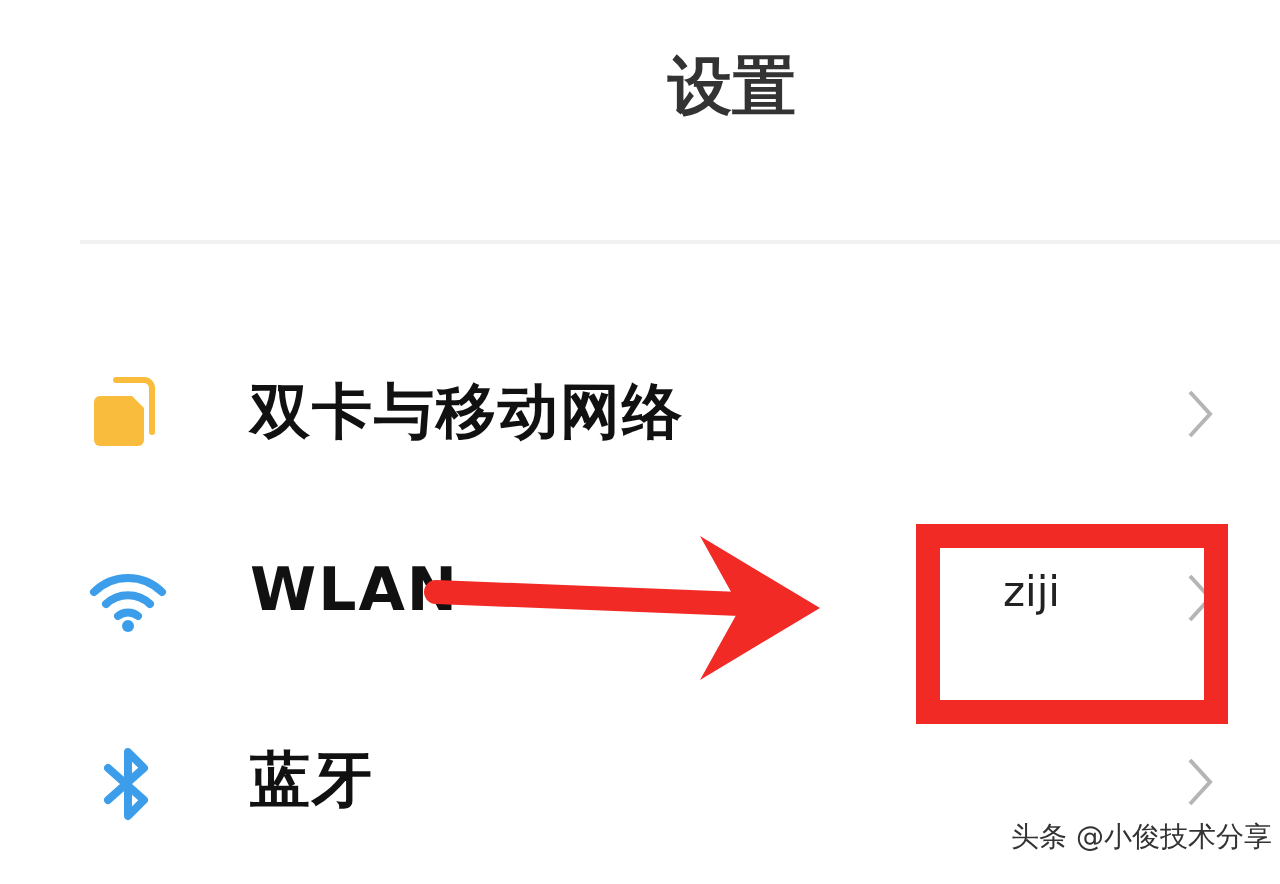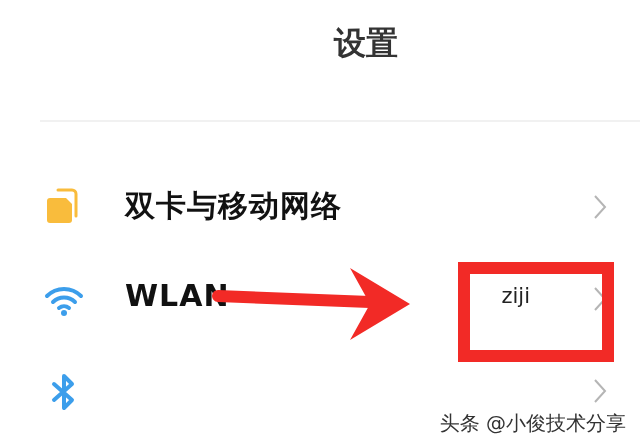--- a/index.html
+++ b/index.html
@@ -28,21 +28,21 @@
   .row .value {
     position: absolute; right: 68px; top: 24px; font-size: 21px; color: #222;
   }
   .row .chev { position: absolute; left: 590px; top: 24px; width: 20px; height: 30px; }
   .annot-box {
     position: absolute; left: 458px; top: 262px; width: 132px; height: 76px;
     border: 12px solid #f22a26;
   }
   .annot-arrow { position: absolute; left: 210px; top: 262px; width: 200px; height: 80px; }
   .watermark {
-    position: absolute; right: 14px; top: 410px; font-size: 20px; color: #333;
+    position: absolute; right: 4px; top: 410px; font-size: 14px; color: #333;
   }
 </style>
 </head>
 <body>
 
 <div class="title">设置</div>
 <div class="divider"></div>
 
 <div class="row" style="top:168px;">
   <svg class="icon" viewBox="0 0 40 40">
@@ -66,20 +66,21 @@
   <span class="value">ziji</span>
   <svg class="chev" viewBox="0 0 20 30">
     <polyline points="5,4 15,15 5,26" fill="none" stroke="#b5b5b5" stroke-width="2"></polyline>
   </svg>
 </div>
 
 <div class="row" style="top:352px;">
   <svg class="icon" viewBox="0 0 40 40">
     <polyline points="10,12 28,28 20,36 20,4 28,12 10,28" fill="none" stroke="#3C9EEB" stroke-width="4" stroke-linejoin="round" stroke-linecap="round"></polyline>
   </svg>
+  <span class="label">蓝牙</span>
   <svg class="chev" viewBox="0 0 20 30">
     <polyline points="5,4 15,15 5,26" fill="none" stroke="#b5b5b5" stroke-width="2"></polyline>
   </svg>
 </div>
 
 <svg class="annot-arrow" viewBox="0 0 200 80">
   <line x1="8" y1="34" x2="160" y2="40" stroke="#F22A26" stroke-width="12" stroke-linecap="round"></line>
   <polygon points="140,6 200,42 140,78 160,42" fill="#F22A26"></polygon>
 </svg>
 <div class="annot-box"></div>

